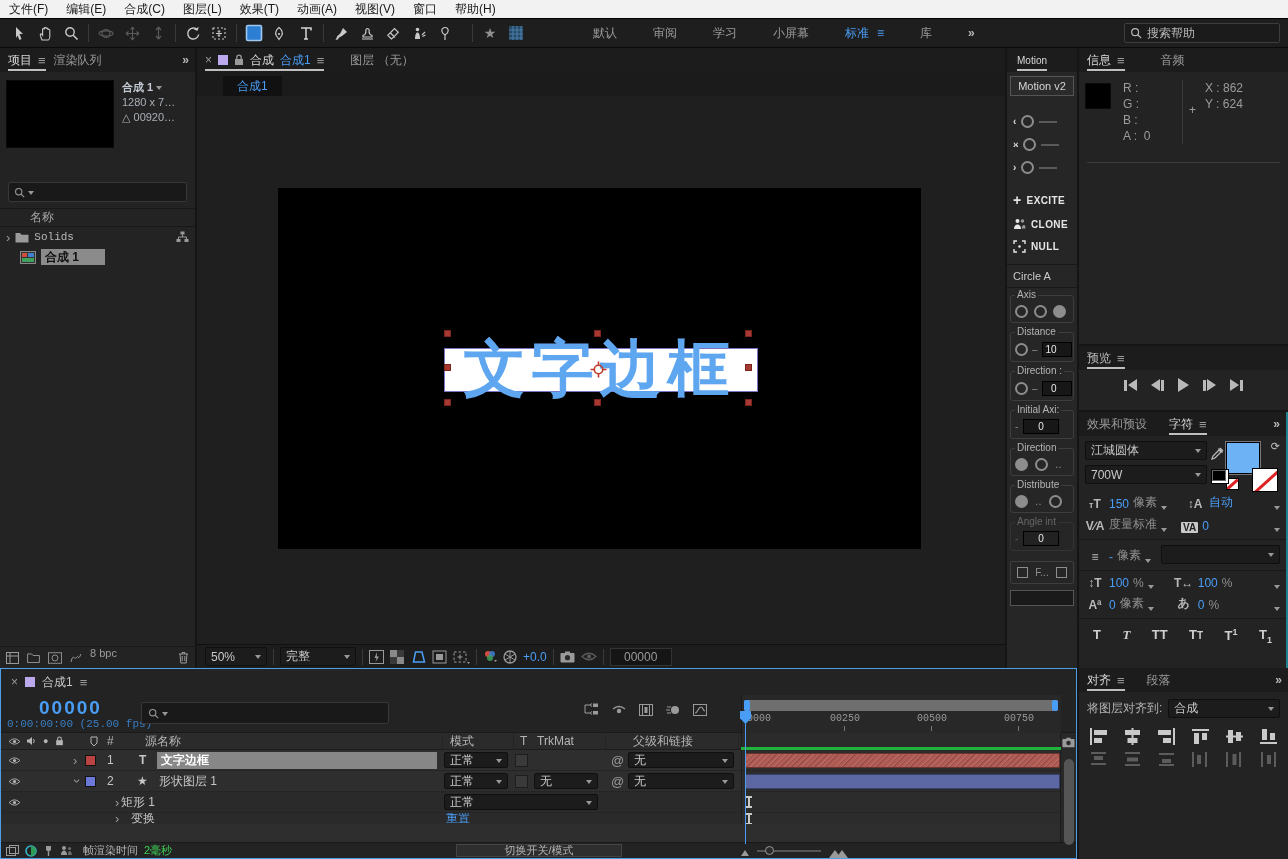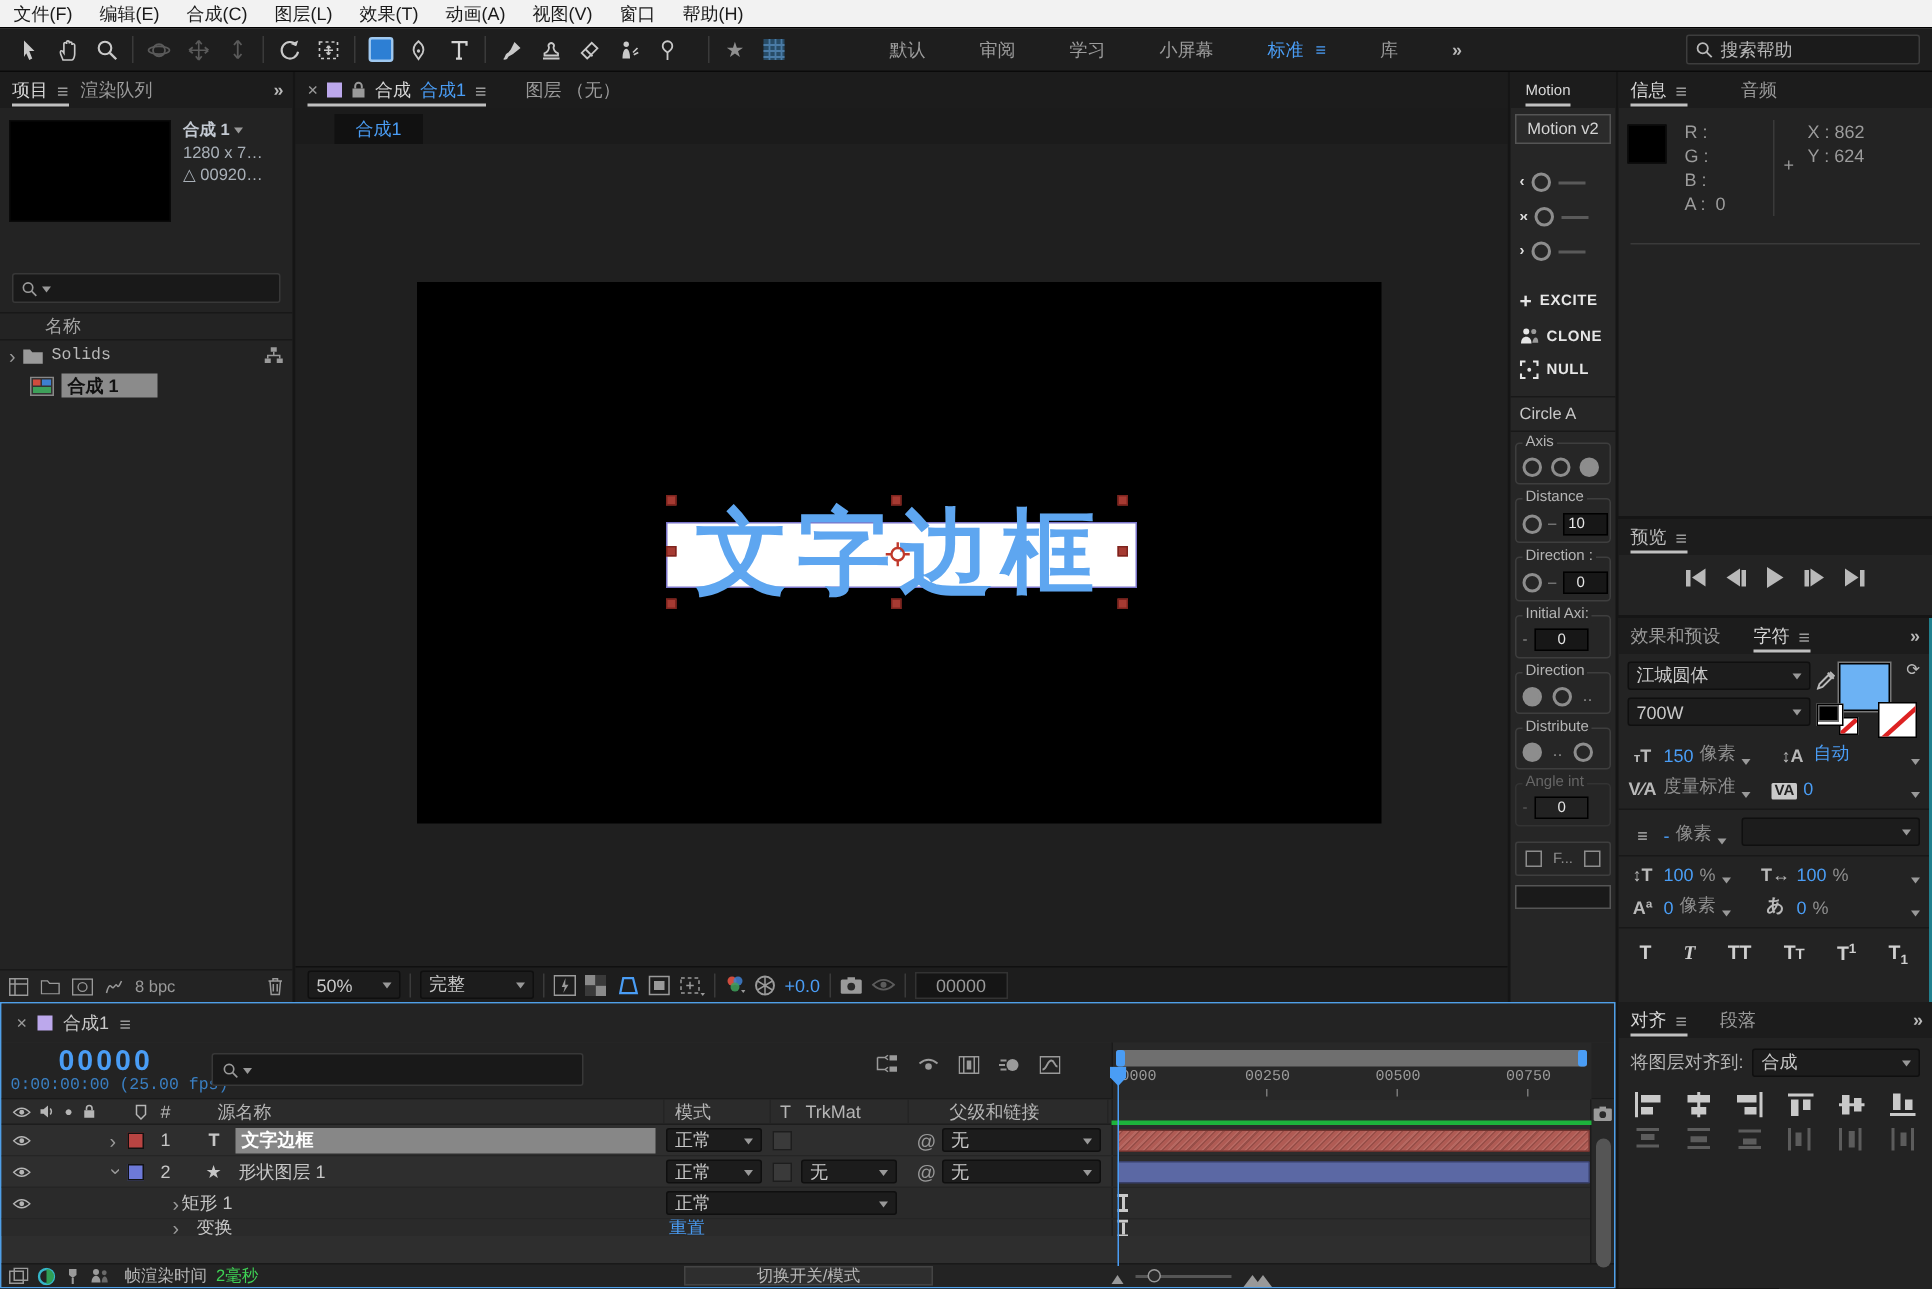--- a/index.html
+++ b/index.html
@@ -41,21 +41,21 @@
 .project{width:195px;display:flex;flex-direction:column}
 .proj-info{display:flex;padding:8px 6px;gap:8px}
 .thumb{width:108px;height:68px;background:#000;border:1px solid #0a0a0a}
 .meta{font-size:11px;color:#a9b0b8;line-height:15px}
 .meta-name{color:#c3c9d2;font-weight:bold}
 .proj-search{margin:26px 8px 6px 8px;height:20px;background:#191919;border:1px solid #383838;border-radius:2px;display:flex;align-items:center;padding:0 5px;gap:3px}
 .proj-search input{flex:1;background:transparent;border:none;outline:none;color:#ccc;width:80px}
 .proj-cols{height:19px;border-top:1px solid #181818;border-bottom:1px solid #181818;display:flex;align-items:center;padding-left:30px;color:#a5a5a5}
 .proj-row{height:20px;display:flex;align-items:center;gap:5px;padding:0 6px;color:#b9b9b9}
 .proj-row .sel-name{background:#8b8b8b;color:#111;padding:0 26px 0 4px;height:16px;display:flex;align-items:center;font-weight:bold}
-.proj-footer{margin-top:auto;height:22px;border-top:1px solid #181818;display:flex;align-items:center;gap:8px;padding:0 6px;color:#9a9a9a}
+.proj-footer{margin-top:auto;height:22px;border-top:1px solid #181818;display:flex;gap:8px;padding:0 6px;color:#9a9a9a}
 .bpc{font-size:11px;color:#9a9a9a}
 .exp{color:#9a9a9a;font-size:13px}
 .exp.down{display:inline-block;transform:rotate(90deg)}
 
 .comp{flex:1;display:flex;flex-direction:column;position:relative}
 .sq{width:10px;height:10px;display:inline-block}
 .viewer-tabs{height:24px;background:#1b1b1b;display:flex;align-items:flex-end;padding-left:26px}
 .viewer-tab{background:#111;color:var(--accent,#4a9df5);height:20px;display:flex;align-items:center;padding:0 14px}
 .viewport{flex:1;position:relative;background:#1f1f1f;overflow:hidden}
 .canvas{position:absolute;left:81px;top:92px;width:643px;height:361px;background:#000}

